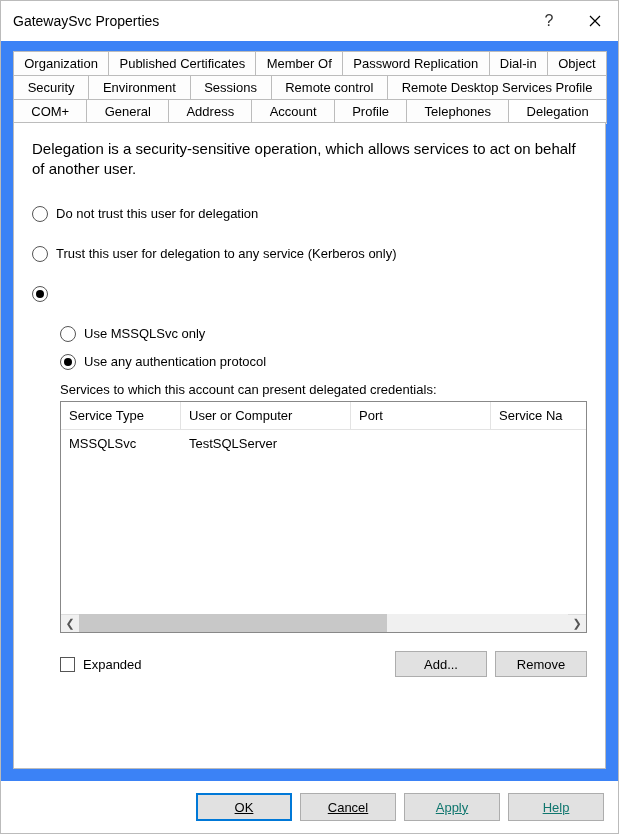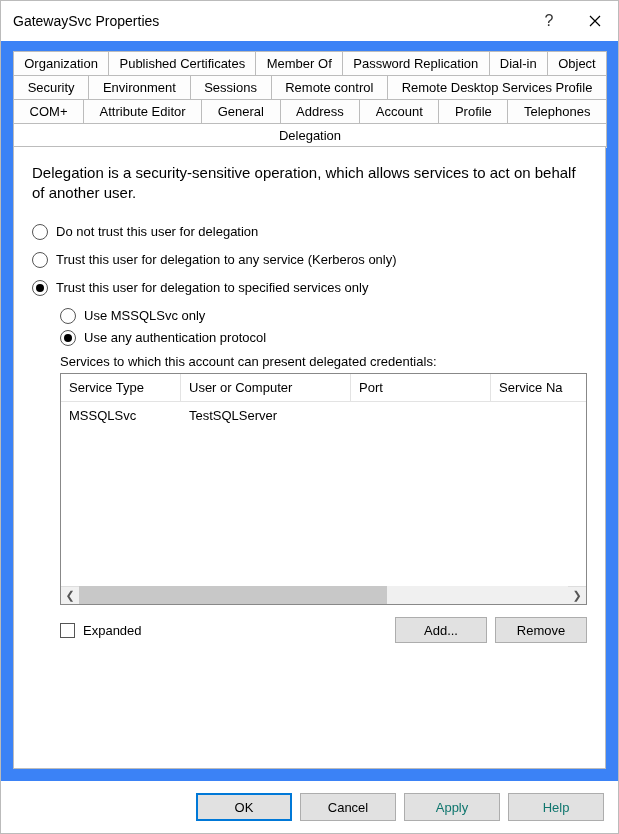--- a/index.html
+++ b/index.html
@@ -82,21 +82,21 @@
   }
   .desc {
     font-size: 15px;
     line-height: 1.35;
     margin-bottom: 14px;
   }
   .radio-row, .check-row {
     display:flex;
     align-items:center;
     gap:8px;
-    margin: 6px 0;
+    margin: 12px 0;
   }
   .radio-outer {
     width:16px;height:16px;border:1px solid #555;border-radius:50%;
     display:flex;align-items:center;justify-content:center;flex:none;
   }
   .radio-dot {
     width:8px;height:8px;background:#000;border-radius:50%;
   }
   .chk-box {
     width:15px;height:15px;border:1px solid #555;flex:none;background:#fff;
@@ -158,21 +158,21 @@
     display:flex;align-items:center;justify-content:center;
     padding:0 5px;
   }
   .bottom-buttons {
     display:flex;
     gap:8px;
     padding:12px 14px;
     justify-content:flex-end;
     background:#fff;
   }
-  .bottom-buttons .btn { min-width:96px; height:28px; }
+  .bottom-buttons .btn { min-width:96px; height:28px;text-decoration:underline; }
   .btn.default { border:2px solid #0078d7; background:#e1e1e1; }
   .btn.disabled { color:#0f766e; }
 </style>
 </head>
 <body>
 
 <div class="window">
 
   <div class="titlebar">
     <div class="titlebar-title">GatewaySvc Properties</div>
@@ -194,21 +194,20 @@
 
       <div class="tab">Dial-in</div>
       <div class="tab">Object</div>
       <div class="tab">Security</div>
       <div class="tab">Environment</div>
       <div class="tab">Sessions</div>
 
       <div class="tab">Remote control</div>
       <div class="tab">Remote Desktop Services Profile</div>
       <div class="tab">COM+</div>
-      <div class="tab">Attribute Editor</div>
 
       <div class="tab">General</div>
       <div class="tab">Address</div>
       <div class="tab">Account</div>
       <div class="tab">Profile</div>
       <div class="tab">Telephones</div>
       <div class="tab active">Delegation</div>
     </div>
 
     <div class="tab-body">
@@ -222,21 +221,20 @@
 
       <div class="radio-row">
         <span class="radio-outer"></span>
         <span>Trust this user for delegation to any service (Kerberos only)</span>
       </div>
 
       <div class="radio-row">
         <span class="radio-outer">
             <span class="radio-dot"></span>
           </span>
-        <span>Trust this user for delegation to specified services only</span>
       </div>
 
       <div class="sub">
         <div class="radio-row">
           <span class="radio-outer"></span>
           <span>Use MSSQLSvc only</span>
         </div>
         <div class="radio-row">
           <span class="radio-outer">
               <span class="radio-dot"></span>

